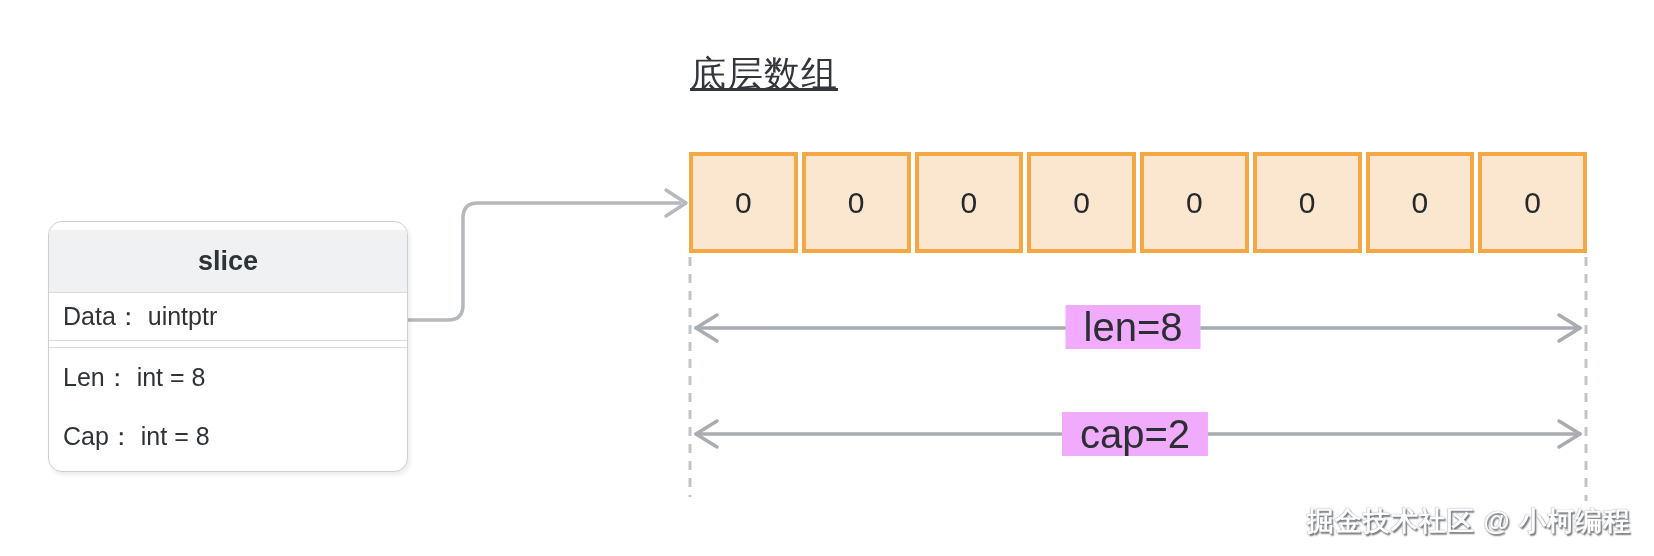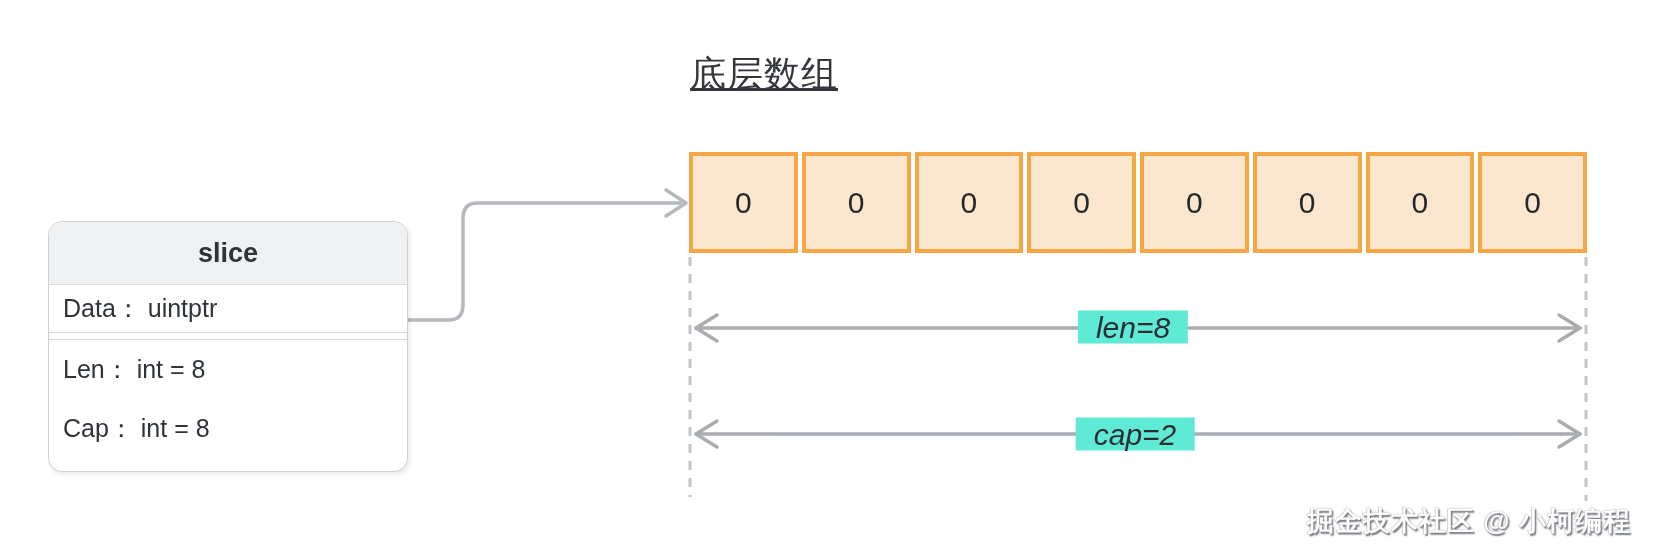--- a/index.html
+++ b/index.html
@@ -36,20 +36,21 @@
     box-shadow:2px 3px 4px rgba(0,0,0,0.08);
     box-sizing:border-box;
     overflow:hidden;
   }
   .slice-header{
     height:63px;background:var(--box-header);
     border-bottom:1.5px solid var(--divider);
     display:flex;align-items:center;justify-content:center;
     font-size:27px;font-weight:bold;
     box-sizing:border-box;
+    margin-top:8px;
   }
   .slice-row{
     display:flex;align-items:center;
     padding-left:14px;font-size:25px;
     box-sizing:border-box;
   }
   .row-data{height:48px;border-bottom:1.5px solid var(--divider);}
   .row-gap{height:7px;border-bottom:1.5px solid var(--divider);box-sizing:border-box;}
   .row-len{height:59px;}
   .row-cap{height:59px;}
@@ -68,23 +69,23 @@
     flex:1;
     border:4.5px solid var(--cell-border);
     background:var(--cell-fill);
     display:flex;align-items:center;justify-content:center;
     font-size:30px;color:#26292c;
     box-sizing:border-box;
   }
   
   .measure-label{
     position:absolute;transform:translate(-50%,-50%);
-    background:#5eead4;padding:0 18px;
-    font-size:30px;color:#2b2f33;
-    line-height:1.1;white-space:nowrap;font-style:italic;
+    background:#f0abfc;padding:0 18px;
+    font-size:40px;color:#2b2f33;
+    line-height:1.1;white-space:nowrap;
   }
   .len-label{left:1133px;top:327px;}
   .cap-label{left:1135px;top:434px;}
   
   .watermark{
     position:absolute;right:23px;top:503px;
     font-size:27px;font-weight:bold;letter-spacing:1px;
     color:#fdfdfd;
     text-shadow:1.5px 1.5px 1.5px rgba(95,100,106,0.85),
                 -0.5px -0.5px 1px rgba(150,155,160,0.6),

